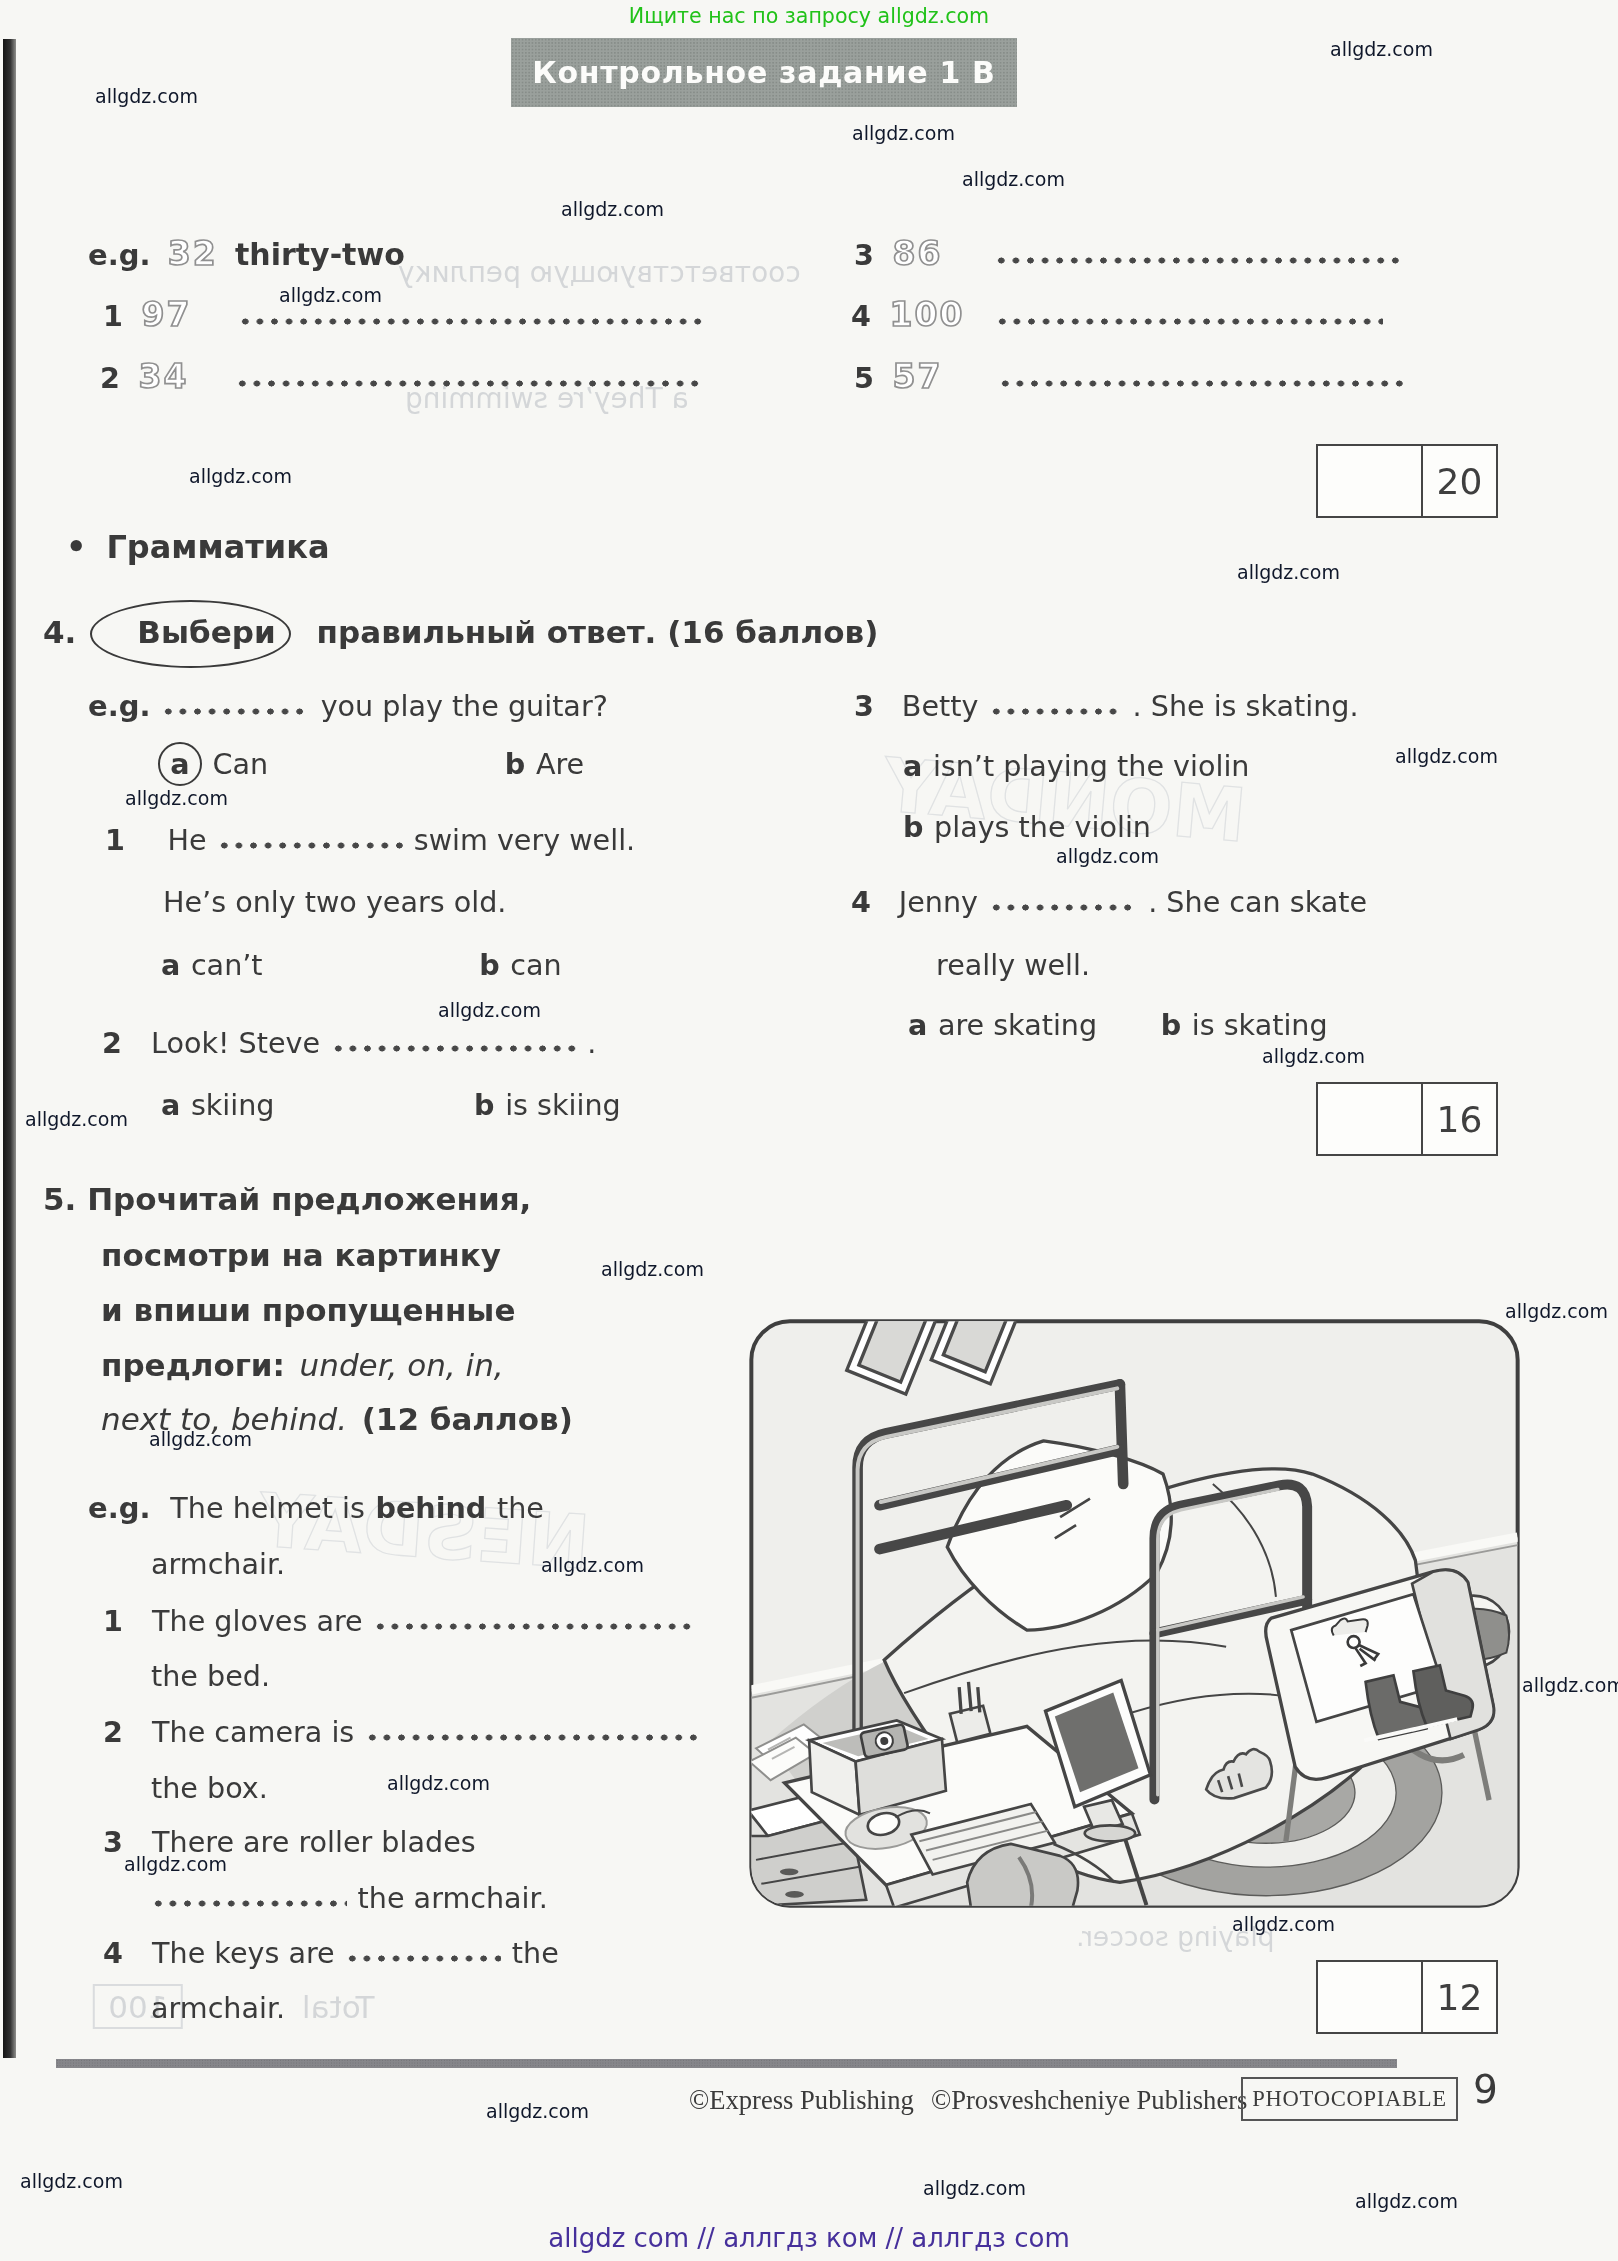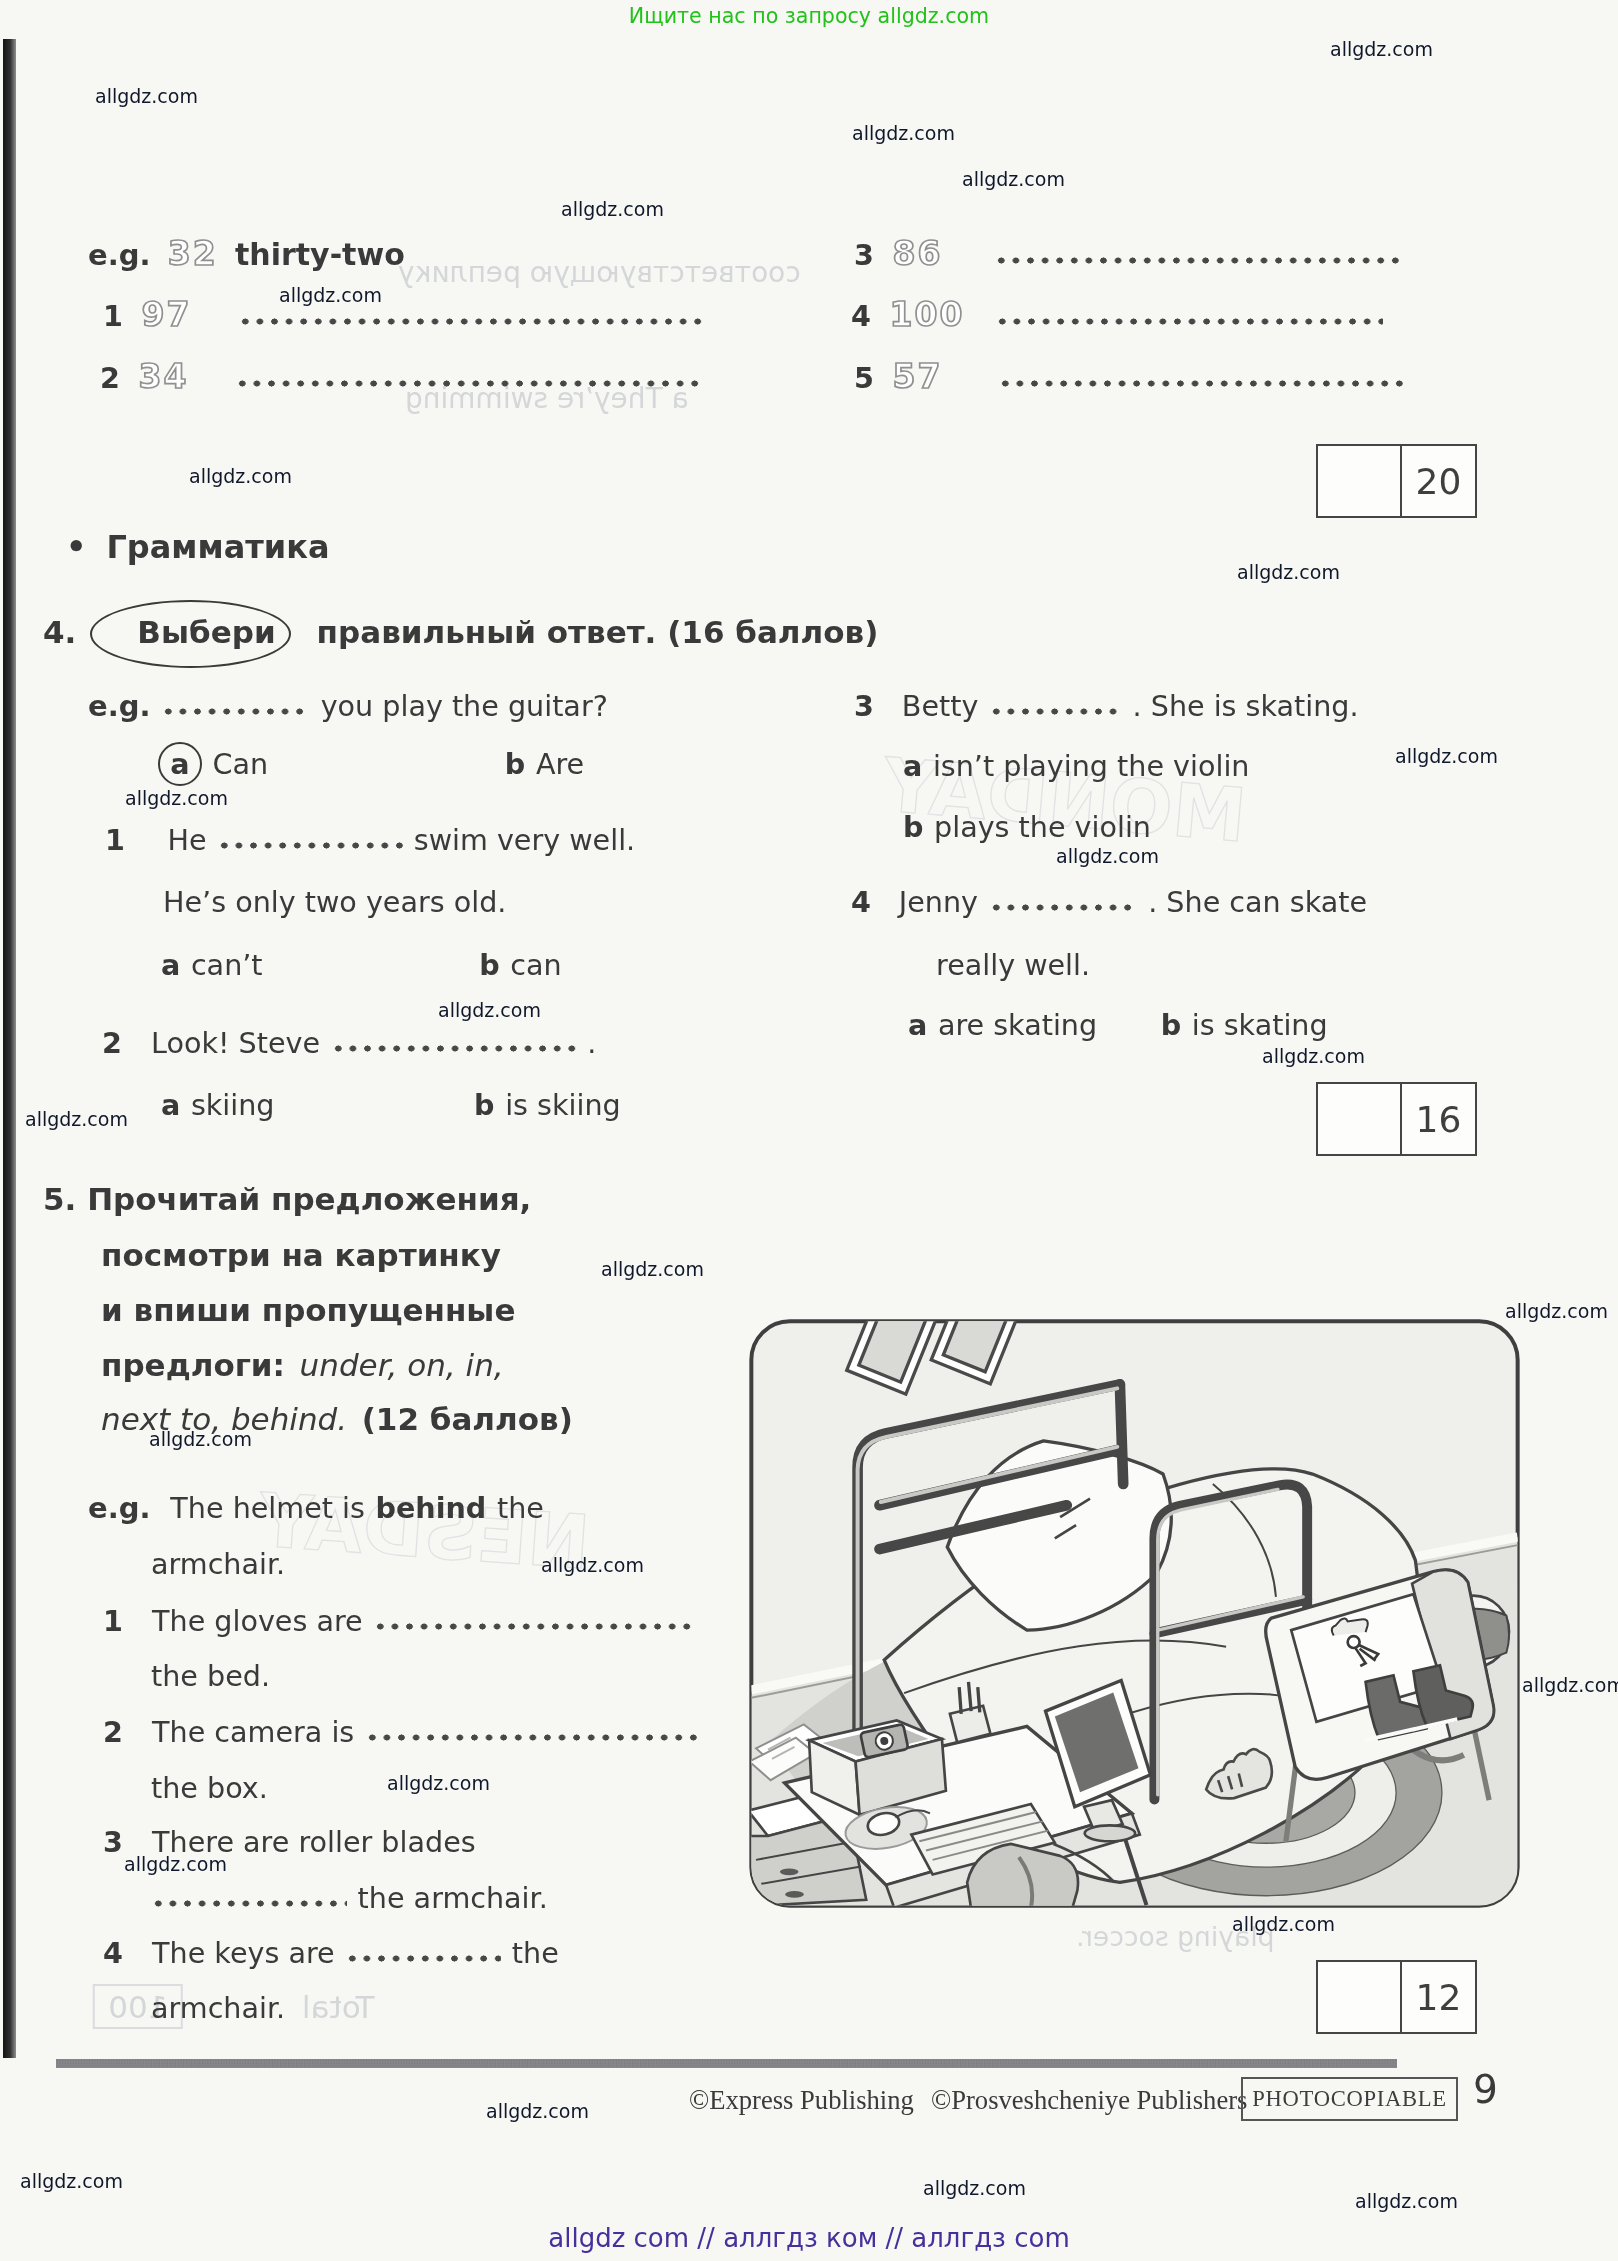--- a/index.html
+++ b/index.html
@@ -15,21 +15,21 @@
   .outline-num{font-size:33px;font-weight:bold;color:#ffffff;-webkit-text-stroke:1.7px #909090;letter-spacing:2px;}
   .dots{display:inline-block;height:9.3px;align-self:baseline;
         background-image:radial-gradient(circle,#474747 0 3px,rgba(0,0,0,0) 3.3px);
         background-size:14.6px 9.3px;background-repeat:repeat-x;background-position:0 50%;}
   .watermark{position:absolute;font-size:19px;color:#0f172a;letter-spacing:0px;}
   .promo{position:absolute;left:0;top:4px;width:100%;text-align:center;font-size:20.6px;font-weight:500;}
   .titlebar{position:absolute;left:511px;top:38px;width:506px;height:69px;
             display:flex;align-items:center;justify-content:center;
             color:#fcfcfa;font-size:30px;font-weight:bold;letter-spacing:0.7px;
             background-color:#9aa09c;background-image:radial-gradient(#878d89 0.8px,rgba(0,0,0,0) 1px);background-size:3.3px 3.3px;}
-  .scorebox{position:absolute;width:157px;height:70px;border:2.7px solid #454545;display:flex;background:#fdfdfb;}
+  .scorebox{position:absolute;width:157px;height:70px;border:2.7px solid #454545;display:flex;background:#fdfdfb;padding-left:21px;}
   .scorebox .cell-empty{flex:1;border-right:2.7px solid #454545;}
   .scorebox .cell-num{width:73px;display:flex;align-items:center;justify-content:center;font-size:36px;color:#3f3f3f;}
   .ellipse{position:absolute;border:2.7px solid #3a3a3a;border-radius:50%;}
   .circle-opt{display:inline-flex;width:40px;height:40px;border:2.7px solid #3a3a3a;border-radius:50%;
               align-items:center;justify-content:center;font-weight:bold;font-size:28.6px;align-self:center;}
   .opt-label{font-weight:bold;font-size:28.6px;}
   .edge-strip{position:absolute;left:2.7px;top:39px;width:13.3px;height:2019px;
               background:linear-gradient(90deg,#141414,#303030 55%,#8f8f8c);}
   .divider{position:absolute;left:56px;top:2059px;width:1341px;height:8.6px;
            background-color:#86868a;background-image:radial-gradient(#6f6f73 0.7px,rgba(0,0,0,0) 0.8px);background-size:2.7px 2.7px;}
@@ -50,20 +50,21 @@
 
   <div class="mirror-solid" style="left:398px;top:256px;">соответствующую реплику</div>
   <div class="mirror-solid" style="left:405px;top:382px;">a They’re swimming</div>
   <div class="mirror ghost-outline" style="left:883px;top:757px;font-size:74px;transform:scaleX(-1) rotate(-5deg);">MONDAY</div>
   <div class="mirror ghost-outline" style="left:259px;top:1488px;font-size:74px;transform:scaleX(-1) rotate(-4deg);">NESDAY</div>
   <div class="mirror-solid" style="left:302px;top:1989px;font-size:31px;">Total</div>
   <div class="mirror-solid" style="left:93px;top:1984px;font-size:31px;border:2px solid #b7bdc5;padding:2.7px 13.3px;">100</div>
   <div class="mirror-solid" style="left:1076px;top:1921px;font-size:26.6px;">playing soccer.</div>
 
   <div class="promo" style="color:#21c219;">Ищите нас по запросу allgdz.com</div>
+  <div class="titlebar">Контрольное задание 1 В</div>
 
 
   <div class="line" style="left:88px;top:234px;gap:17.3px;">
     <span class="b body-t" style="font-size:29px;">e.g.</span>
     <span class="outline-num">32</span>
     <span class="b" style="font-size:30px;">thirty-two</span>
   </div>
 
   <div class="line" style="left:103px;top:295px;gap:18.6px;">
     <span class="num">1</span>

